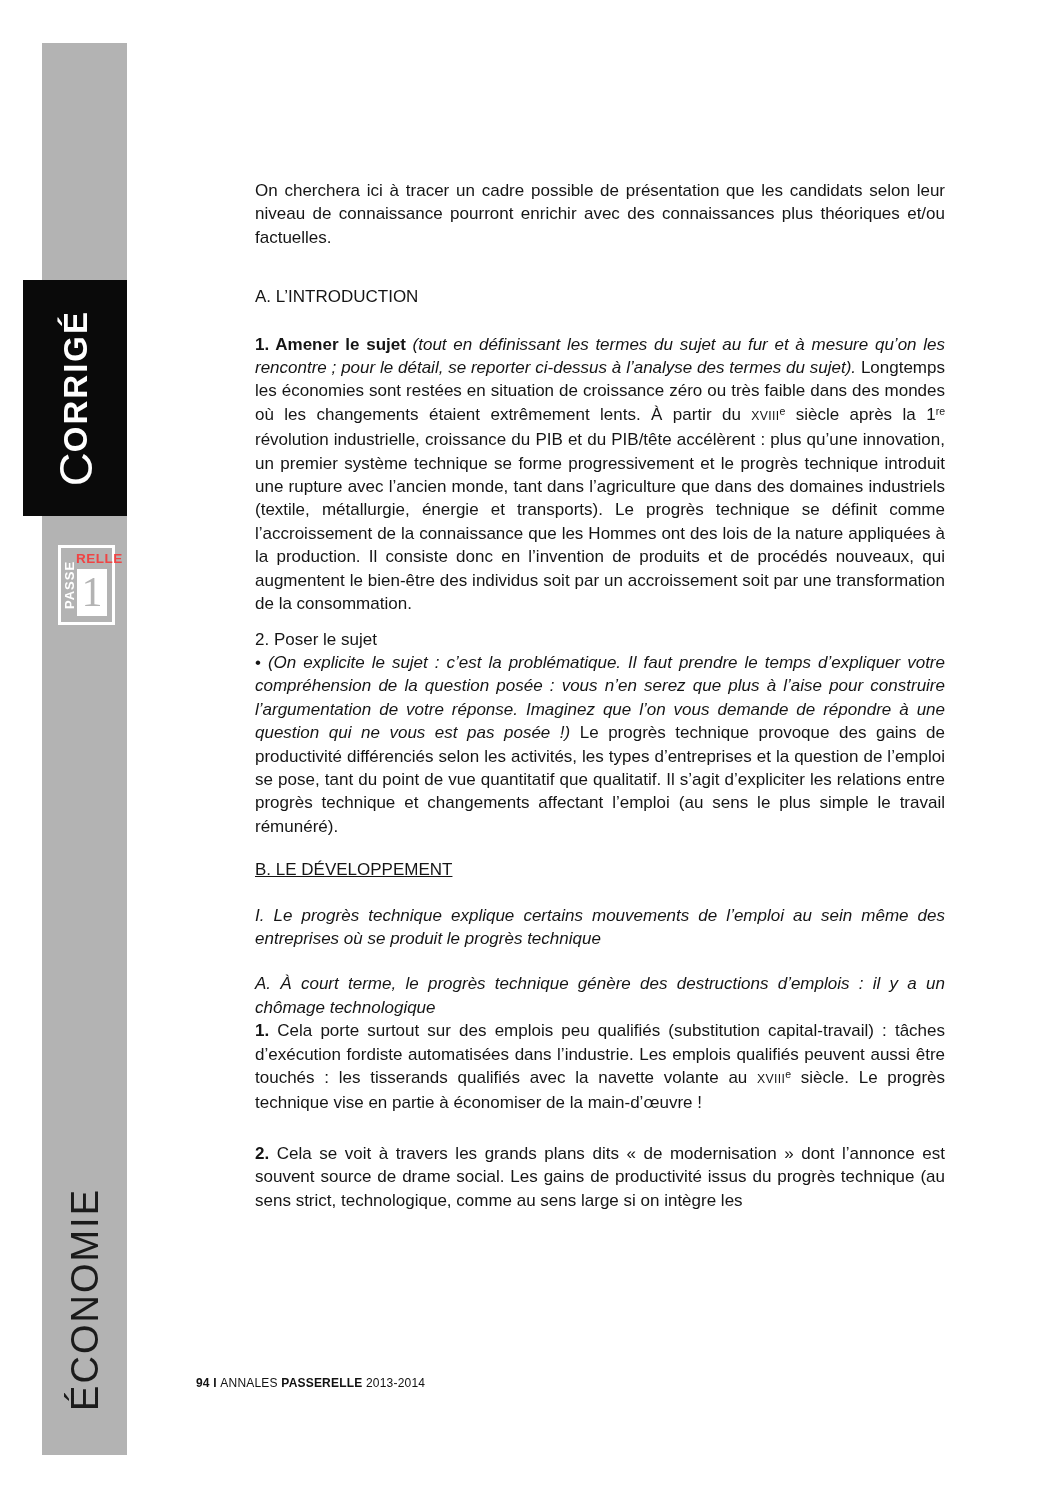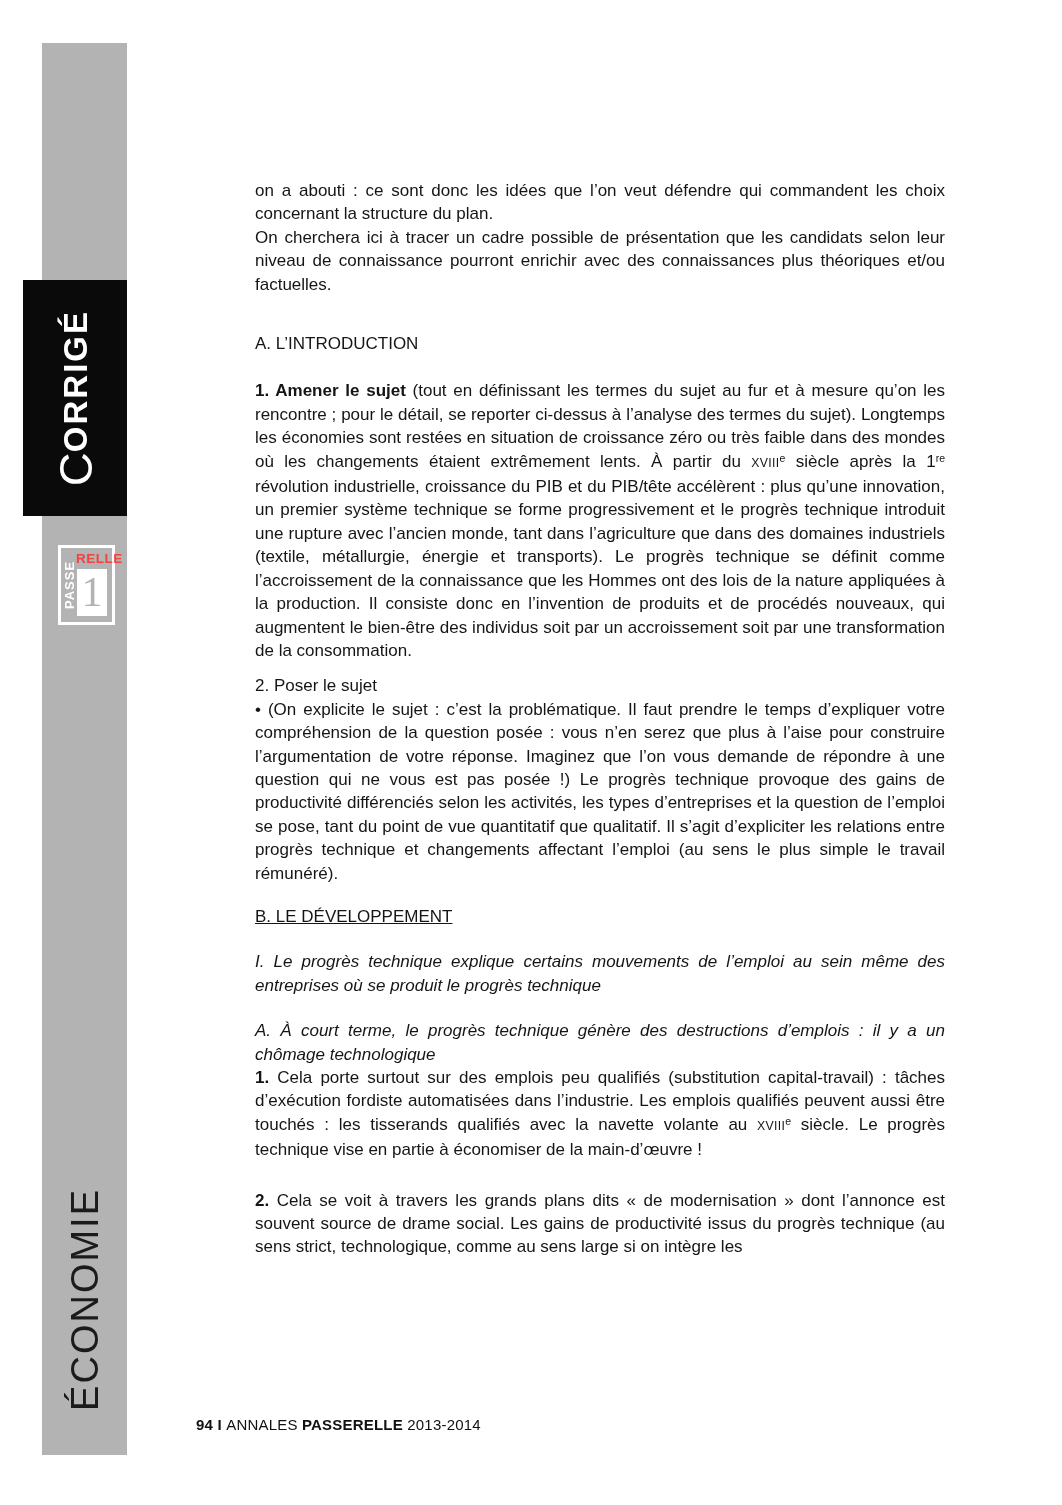--- a/index.html
+++ b/index.html
@@ -27,33 +27,33 @@
 
   .economie-wrap { position:absolute; left:42px; top:1193px; width:85px; height:212px;
                    display:flex; align-items:center; justify-content:center; }
   .economie-label { color:#1b1b1b; font-size:38px; font-weight:400; letter-spacing:2px; line-height:1; }
 
   
   .main { position:absolute; left:255px; top:179px; width:690px; font-size:17px; line-height:23.4px;
           text-align:justify; }
   .main p, .main h2, .main h3 { font-size:17px; line-height:23.4px; font-weight:400; text-align:justify; }
   .b { font-weight:700; }
-  .i { }
+  .i { font-style:italic; }
   .bi { font-weight:700; font-style:italic; }
   .sc { font-size:0.72em; letter-spacing:0.3px; }
   .sup { font-size:0.62em; position:relative; top:-0.45em; }
   .mt-head { margin-top:36px; }
   .mt-para { margin-top:24px; }
   .mt-small { margin-top:12px; }
   .mt-20 { margin-top:20px;text-decoration:underline; }
   .mt-22 { margin-top:22px;font-style:italic; }
   .mt-19 { margin-top:27px; }
 
   
-  .footer { position:absolute; left:196px; top:1416px; font-size:15px; letter-spacing:0.2px; color:#111;text-align:center; }
+  .footer { position:absolute; left:196px; top:1376px; font-size:12px; letter-spacing:0.2px; color:#111;text-align:center; }
 </style>
 </head>
 <body>
 
 <div class="page">
 
   <div class="graybar"></div>
 
   <div class="corrige-box">
     <div class="vtext corrige-label"><span class="initial">C</span><span>ORRIGÉ</span></div>
@@ -68,21 +68,20 @@
       </div>
     </div>
   </div>
 
   <div class="economie-wrap">
     <div class="vtext economie-label">ÉCONOMIE</div>
   </div>
 
   <div class="main">
 
-    <p>on a abouti : ce sont donc les idées que l’on veut défendre qui commandent les choix concernant la structure du plan.</p>
     <p>On cherchera ici à tracer un cadre possible de présentation que les candidats selon leur niveau de connaissance pourront enrichir avec des connaissances plus théoriques et/ou factuelles.</p>
 
     <h2 class="b mt-head">A. L’INTRODUCTION</h2>
 
     <p class="mt-para"><span class="b">1. Amener le sujet </span><span class="i">(tout en définissant les termes du sujet au fur et à mesure qu’on les rencontre ; pour le détail, se reporter ci-dessus à l’analyse des termes du sujet). </span><span>Longtemps les économies sont restées en situation de croissance zéro ou très faible dans des mondes où les changements étaient extrêmement lents. À partir du </span><span class="sc">XVIII</span><span class="sup">e</span><span> siècle après la 1</span><span class="sup">re</span><span> révolution industrielle, croissance du PIB et du PIB/tête accélèrent : plus qu’une innovation, un premier système technique se forme progressivement et le progrès technique introduit une rupture avec l’ancien monde, tant dans l’agriculture que dans des domaines industriels (textile, métallurgie, énergie et transports). Le progrès technique se définit comme l’accroissement de la connaissance que les Hommes ont des lois de la nature appliquées à la production. Il consiste donc en l’invention de produits et de procédés nouveaux, qui augmentent le bien-être des individus soit par un accroissement soit par une transformation de la consommation.</span></p>
 
     <h3 class="b mt-small">2. Poser le sujet</h3>
 
 
     <p><span>• </span><span class="i">(On explicite le sujet : c’est la problématique. Il faut prendre le temps d’expliquer votre compréhension de la question posée : vous n’en serez que plus à l’aise pour construire l’argumentation de votre réponse. Imaginez que l’on vous demande de répondre à une question qui ne vous est pas posée !)</span><span> Le progrès technique provoque des gains de productivité différenciés selon les activités, les types d’entreprises et la question de l’emploi se pose, tant du point de vue quantitatif que qualitatif. Il s’agit d’expliciter les relations entre progrès technique et changements affectant l’emploi (au sens le plus simple le travail rémunéré).</span></p>

